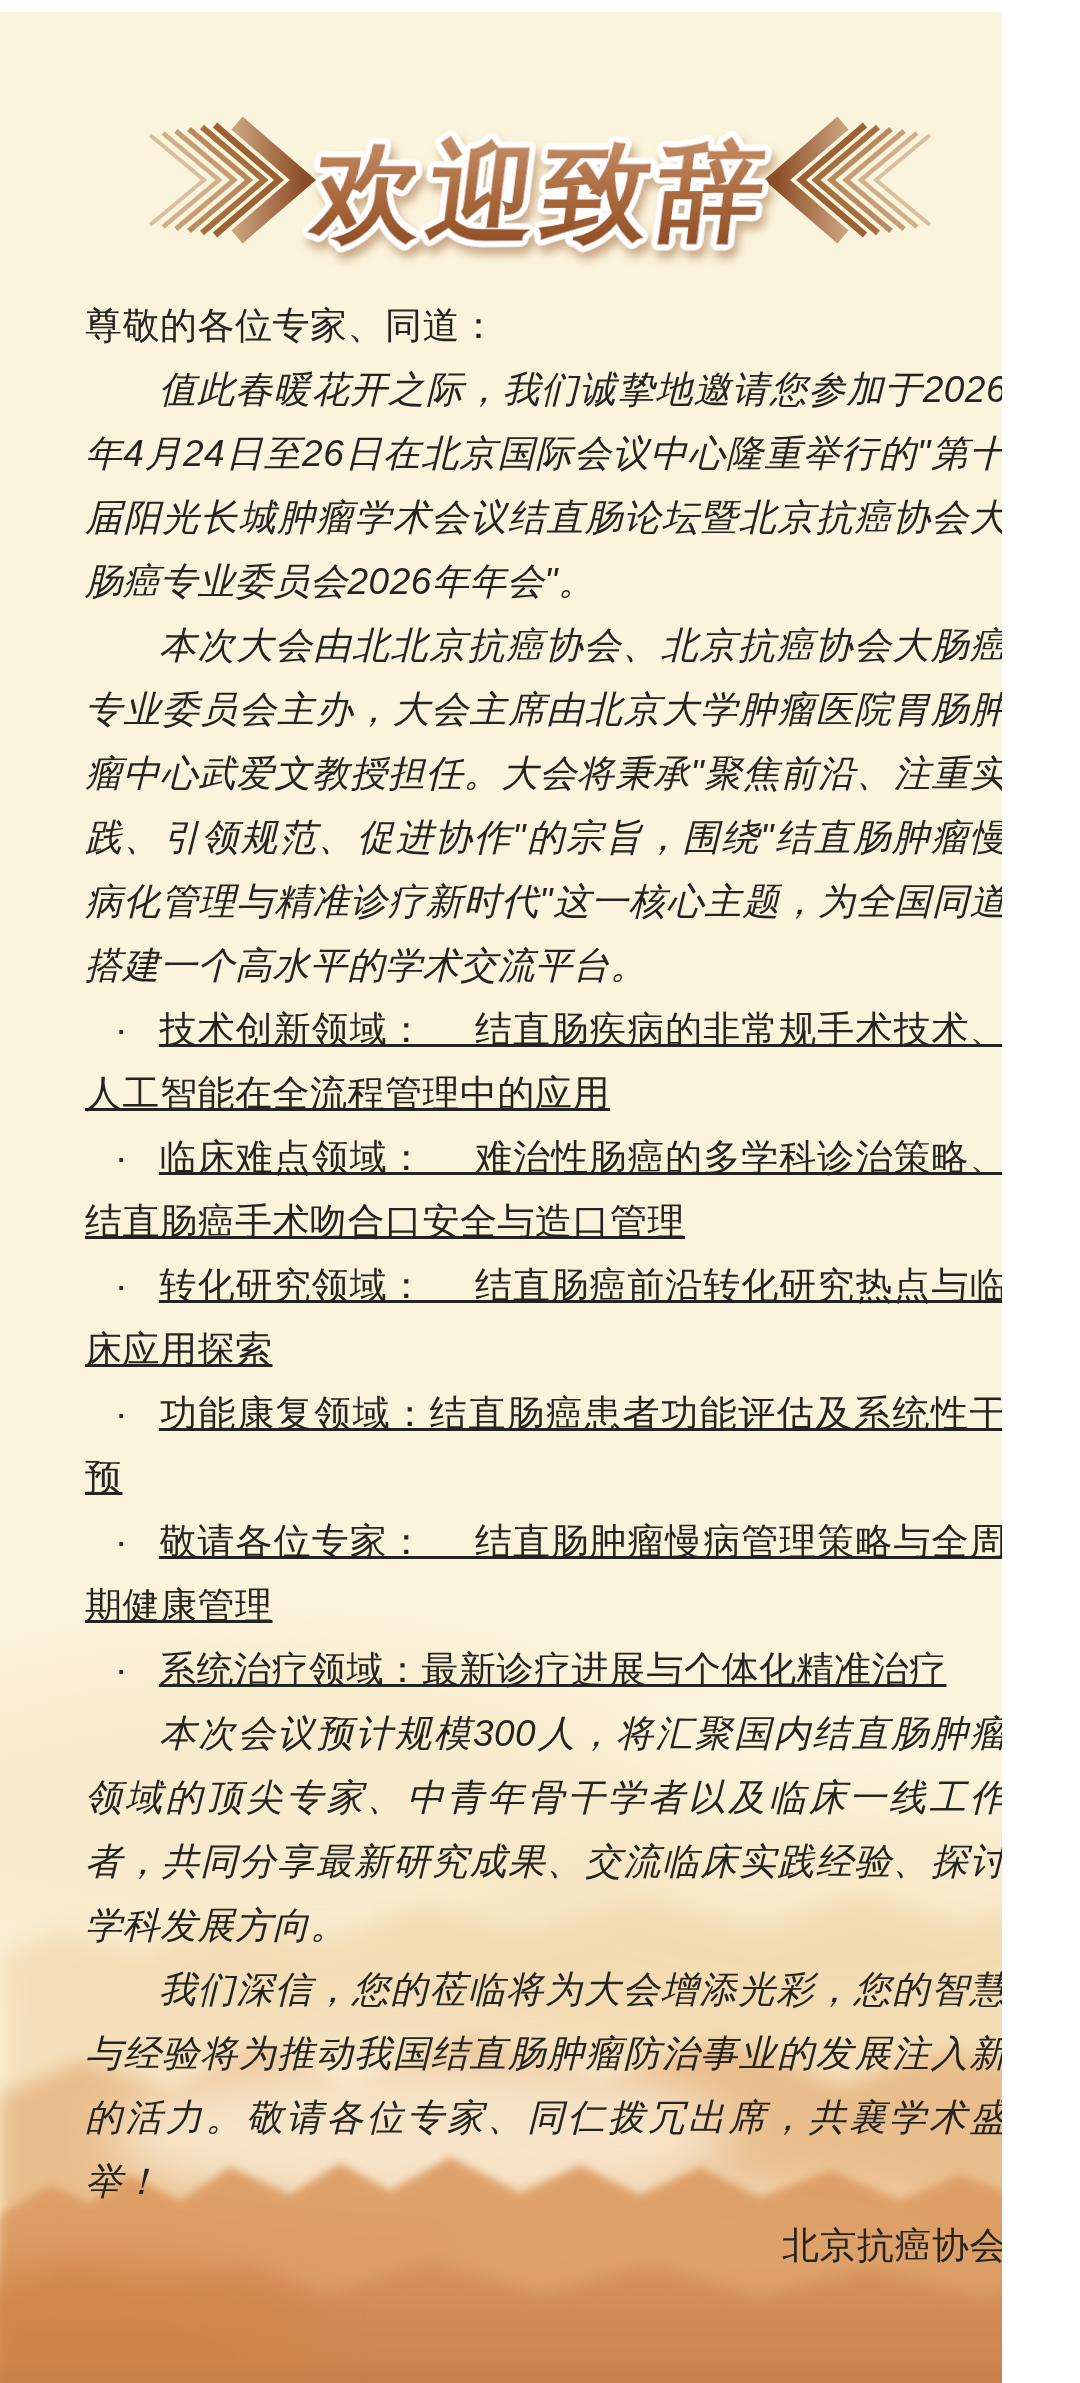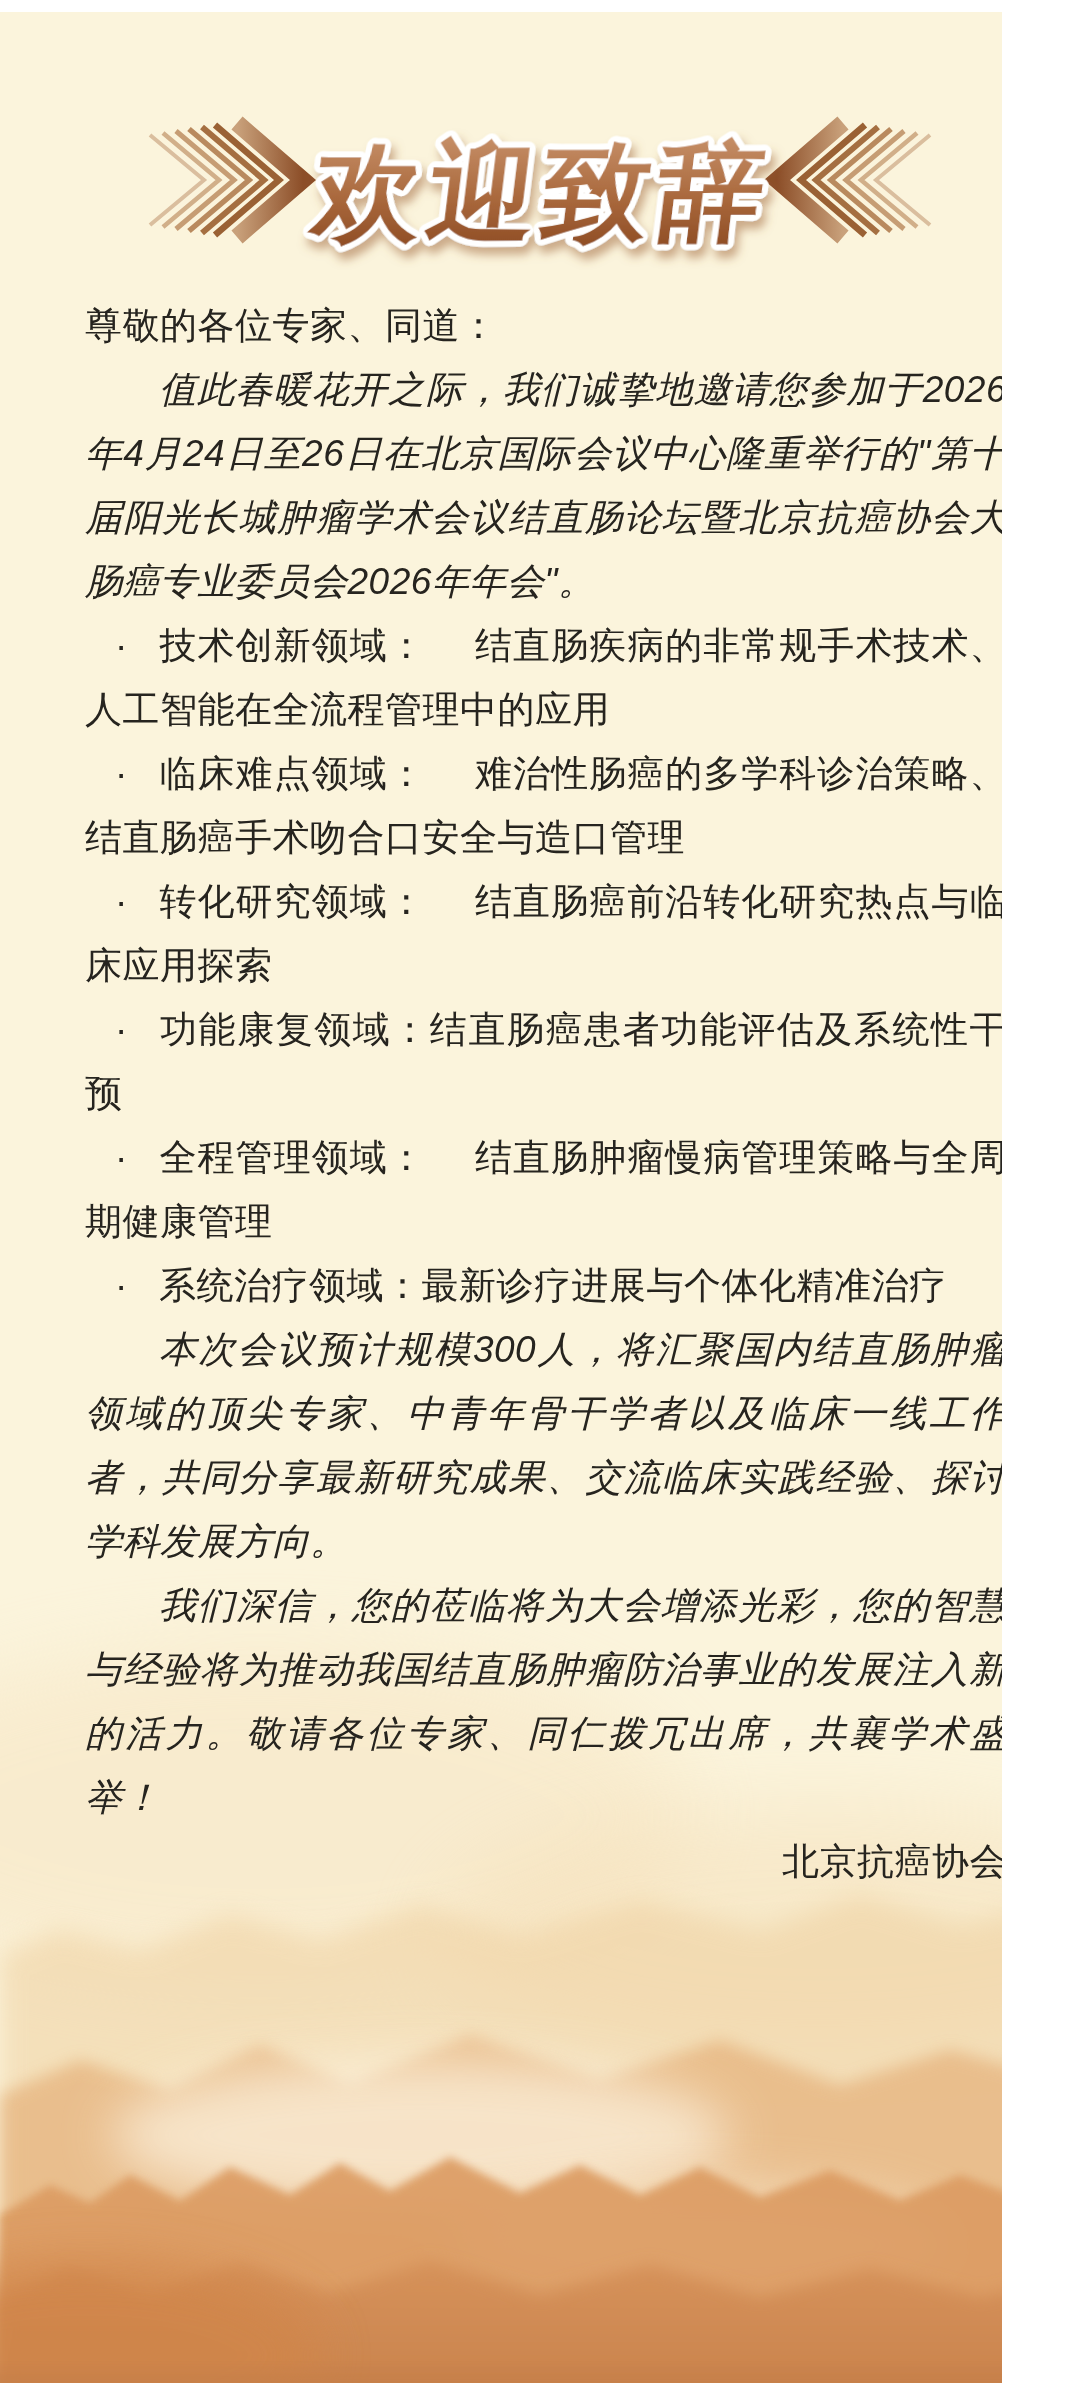--- a/index.html
+++ b/index.html
@@ -11,21 +11,21 @@
   }
   .bg-mountains { position:absolute; left:0; bottom:0; width:1080px; height:1000px; pointer-events:none; }
   .header-art { position:absolute; top:55px; left:0; width:1080px; height:230px; }
   .content {
     position:absolute; top:282px; left:85px; width:922px;
     font-size:37px; line-height:64px; color:#26241F;
     text-align:justify; letter-spacing:0.5px;
   }
   .content p { margin:0; padding:0; }
   p.indent { text-indent:2em;font-style:italic; }
-  ul.topics { list-style:none; margin:0; padding:0; }
+  ul.topics { list-style:none; margin:0; padding:0;text-decoration:underline; }
   ul.topics li { text-indent:30px; }
   ul.topics li .marker { display:inline-block; width:44px; text-indent:0; }
   p.signature { text-align:right; }
 </style>
 </head>
 <body>
 
 <div class="page">
 
   <svg class="bg-mountains" viewBox="0 0 1080 1000" aria-hidden="true">
@@ -99,27 +99,28 @@
     </g>
 
     <g transform="skewX(-7)" filter="url(#tshadow)">
       <text x="558" y="163" text-anchor="middle" font-family="Liberation Sans, DejaVu Sans, sans-serif" font-size="108" font-weight="bold" letter-spacing="6" stroke="#FFFFFF" stroke-width="12" stroke-linejoin="round" paint-order="stroke" fill="url(#tg)">欢迎致辞</text>
     </g>
   </svg>
 
   <div class="content">
     <p>尊敬的各位专家、同道：</p>
     <p class="indent">值此春暖花开之际，我们诚挚地邀请您参加于2026年4月24日至26日在北京国际会议中心隆重举行的"第十届阳光长城肿瘤学术会议结直肠论坛暨北京抗癌协会大肠癌专业委员会2026年年会"。</p>
+    <p class="indent">本次大会由北北京抗癌协会、北京抗癌协会大肠癌专业委员会主办，大会主席由北京大学肿瘤医院胃肠肿瘤中心武爱文教授担任。大会将秉承"聚焦前沿、注重实践、引领规范、促进协作"的宗旨，围绕"结直肠肿瘤慢病化管理与精准诊疗新时代"这一核心主题，为全国同道搭建一个高水平的学术交流平台。</p>
 
     <ul class="topics">
       <li><span class="marker">·</span><span>技术创新领域：　 结直肠疾病的非常规手术技术、人工智能在全流程管理中的应用</span></li>
       <li><span class="marker">·</span><span>临床难点领域：　 难治性肠癌的多学科诊治策略、结直肠癌手术吻合口安全与造口管理</span></li>
       <li><span class="marker">·</span><span>转化研究领域：　 结直肠癌前沿转化研究热点与临床应用探索</span></li>
       <li><span class="marker">·</span><span>功能康复领域：结直肠癌患者功能评估及系统性干预</span></li>
-      <li><span class="marker">·</span><span>全程管理领域：　 结直肠肿瘤慢病管理策略与全周期健康管理</span></li>
+      <li><span class="marker">·</span><span>敬请各位专家：　 结直肠肿瘤慢病管理策略与全周期健康管理</span></li>
       <li><span class="marker">·</span><span>系统治疗领域：最新诊疗进展与个体化精准治疗</span></li>
     </ul>
 
     <p class="indent">本次会议预计规模300人，将汇聚国内结直肠肿瘤领域的顶尖专家、中青年骨干学者以及临床一线工作者，共同分享最新研究成果、交流临床实践经验、探讨学科发展方向。</p>
     <p class="indent">我们深信，您的莅临将为大会增添光彩，您的智慧与经验将为推动我国结直肠肿瘤防治事业的发展注入新的活力。敬请各位专家、同仁拨冗出席，共襄学术盛举！</p>
 
     <p class="signature">北京抗癌协会</p>
 
   </div>
 

